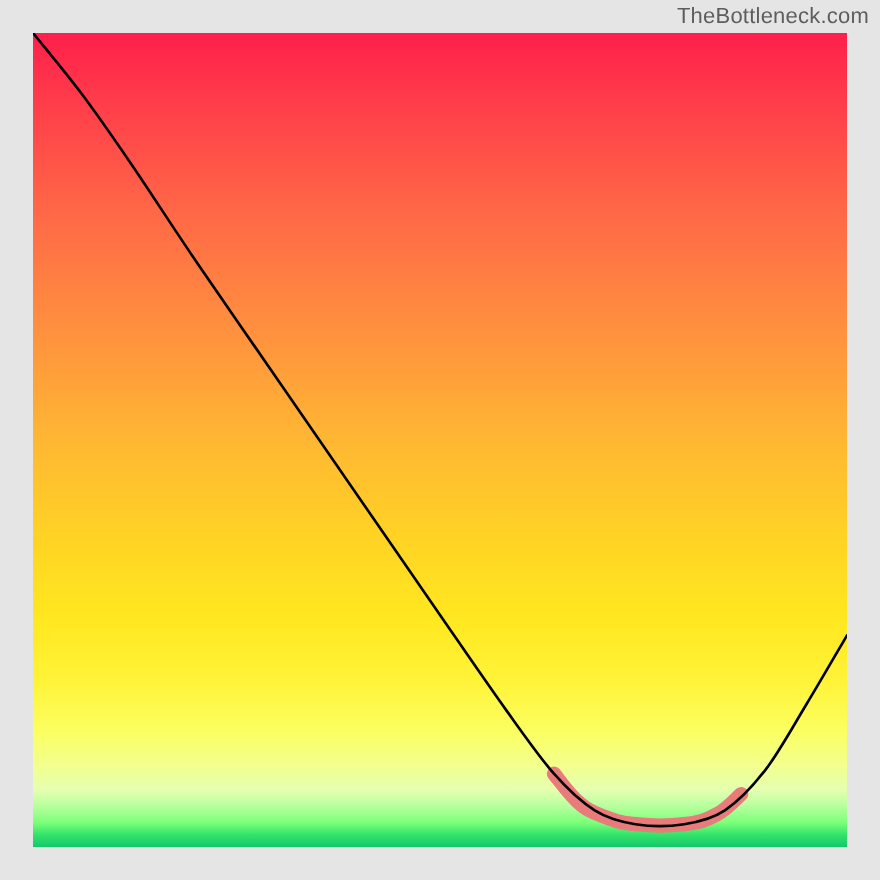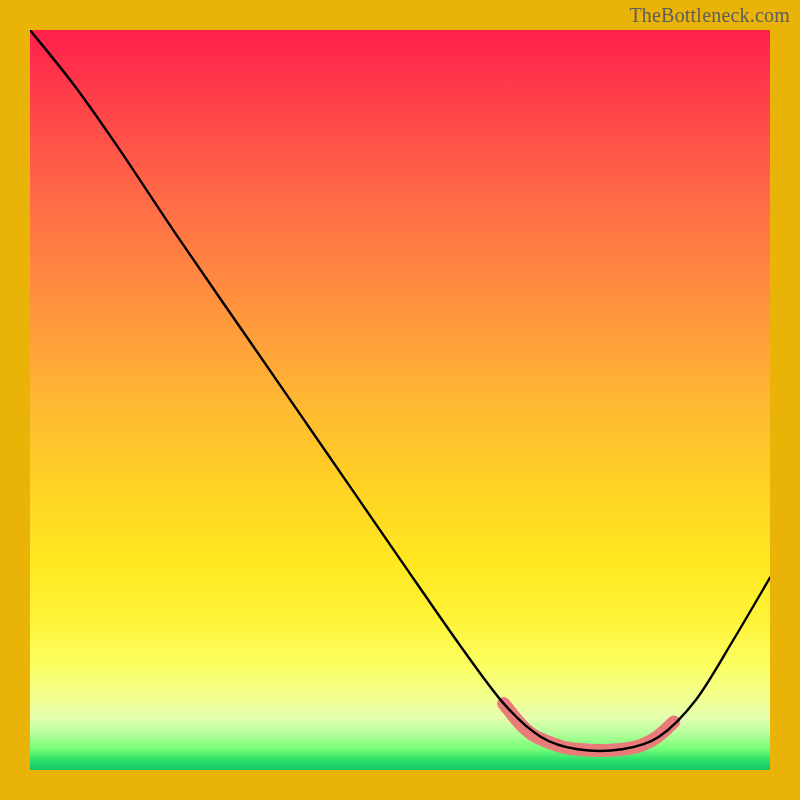--- a/index.html
+++ b/index.html
@@ -10,22 +10,21 @@
     background: #000000;
     overflow: hidden;
     font-family: Arial, Helvetica, sans-serif;
   }
   .frame {
     position: absolute;
     left: 0;
     top: 0;
     width: 800px;
     height: 800px;
-    background: #eab308;
-    font-family: Liberation Serif, serif;
+    background: #e5e5e5;
   }
   .plot {
     position: absolute;
     left: 30px;
     top: 30px;
     width: 740px;
     height: 740px;
     
     background: linear-gradient(
       to bottom,

